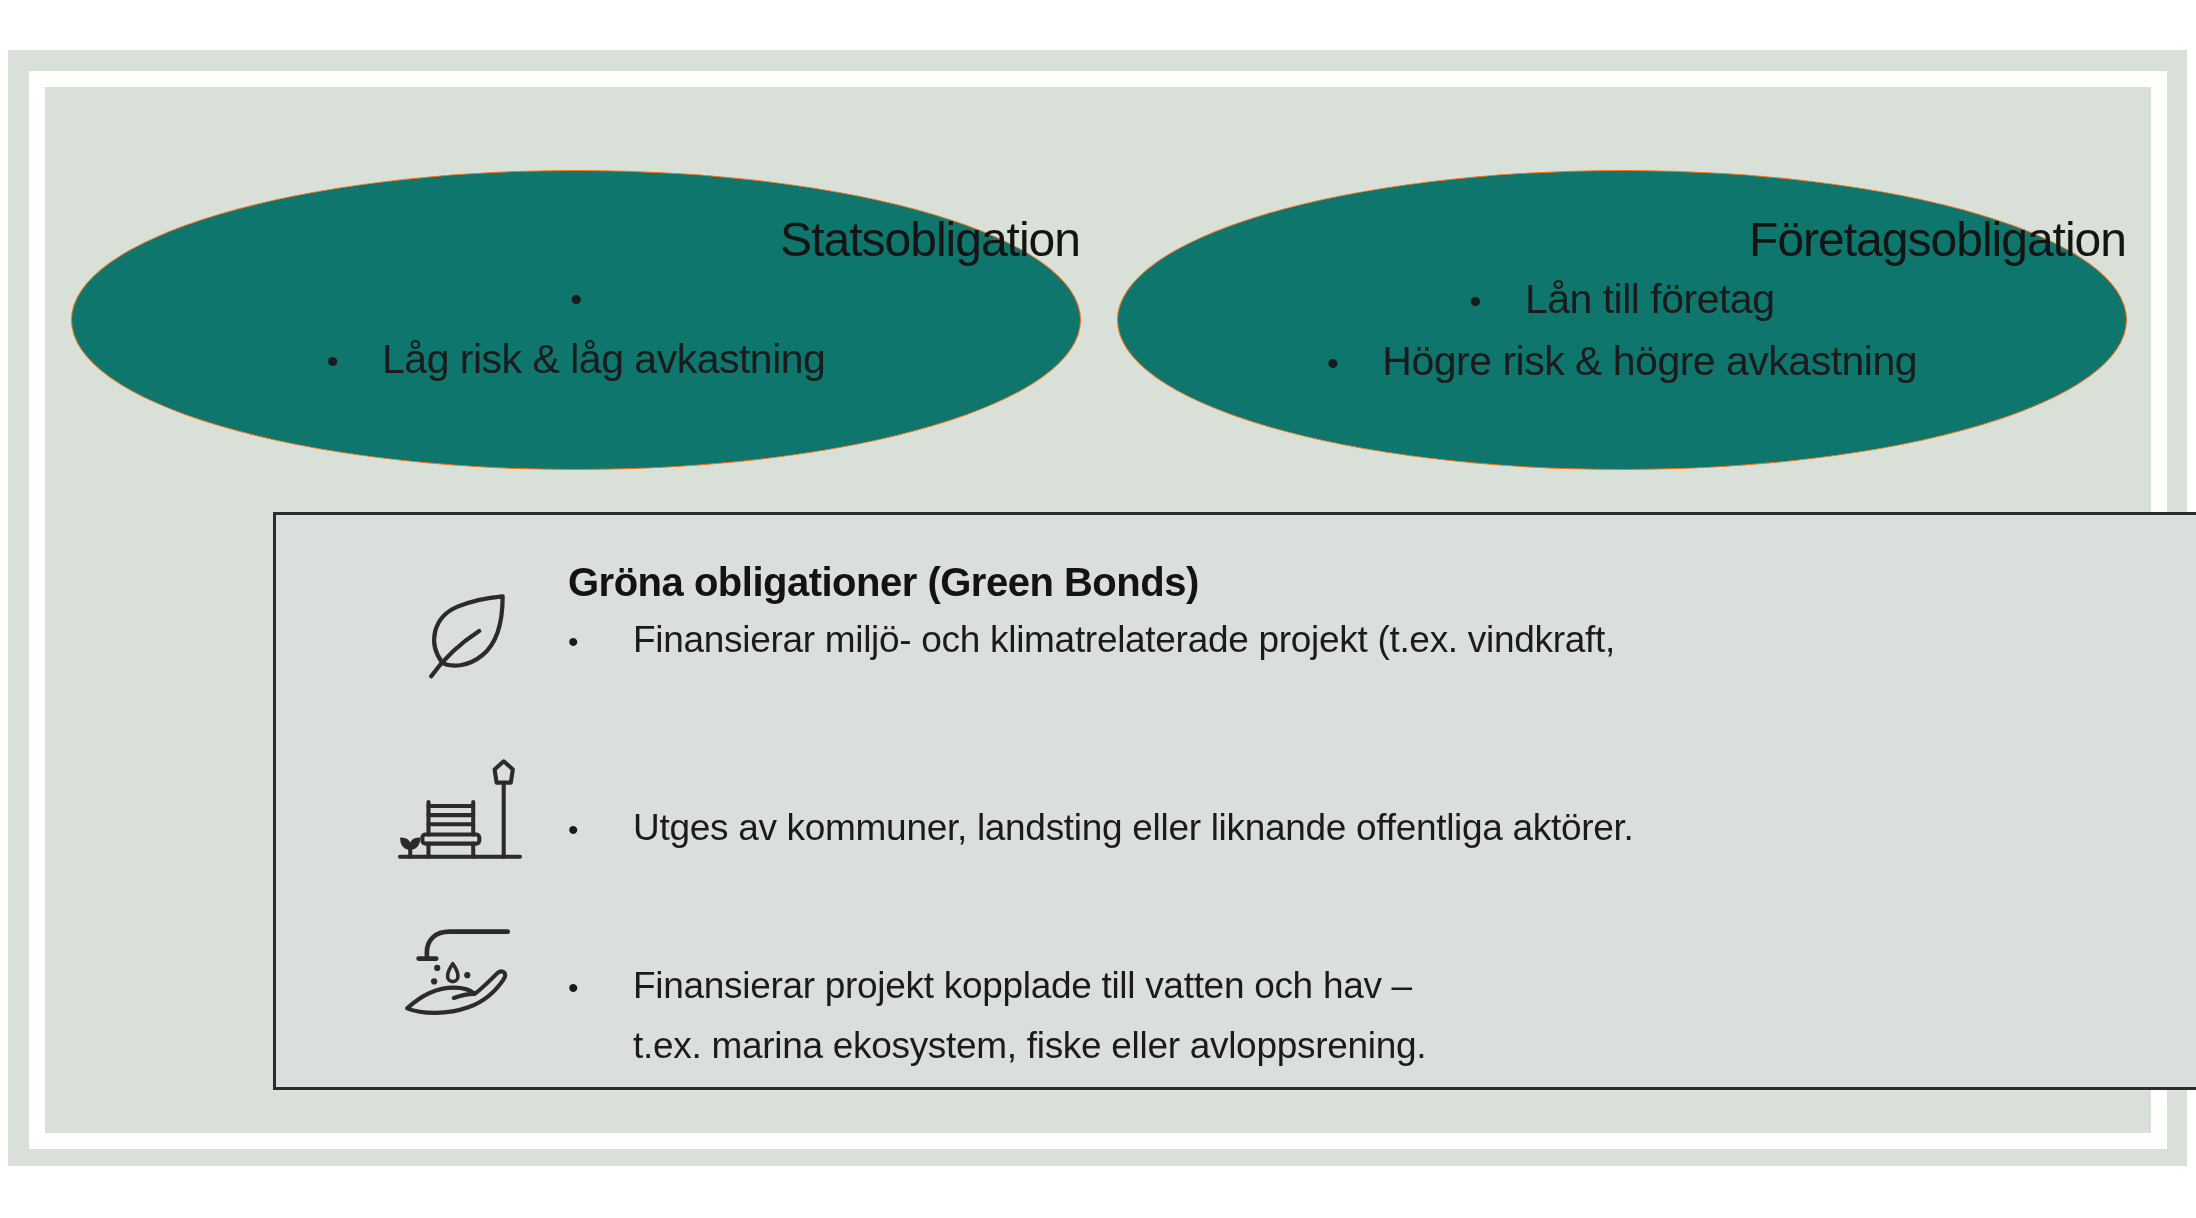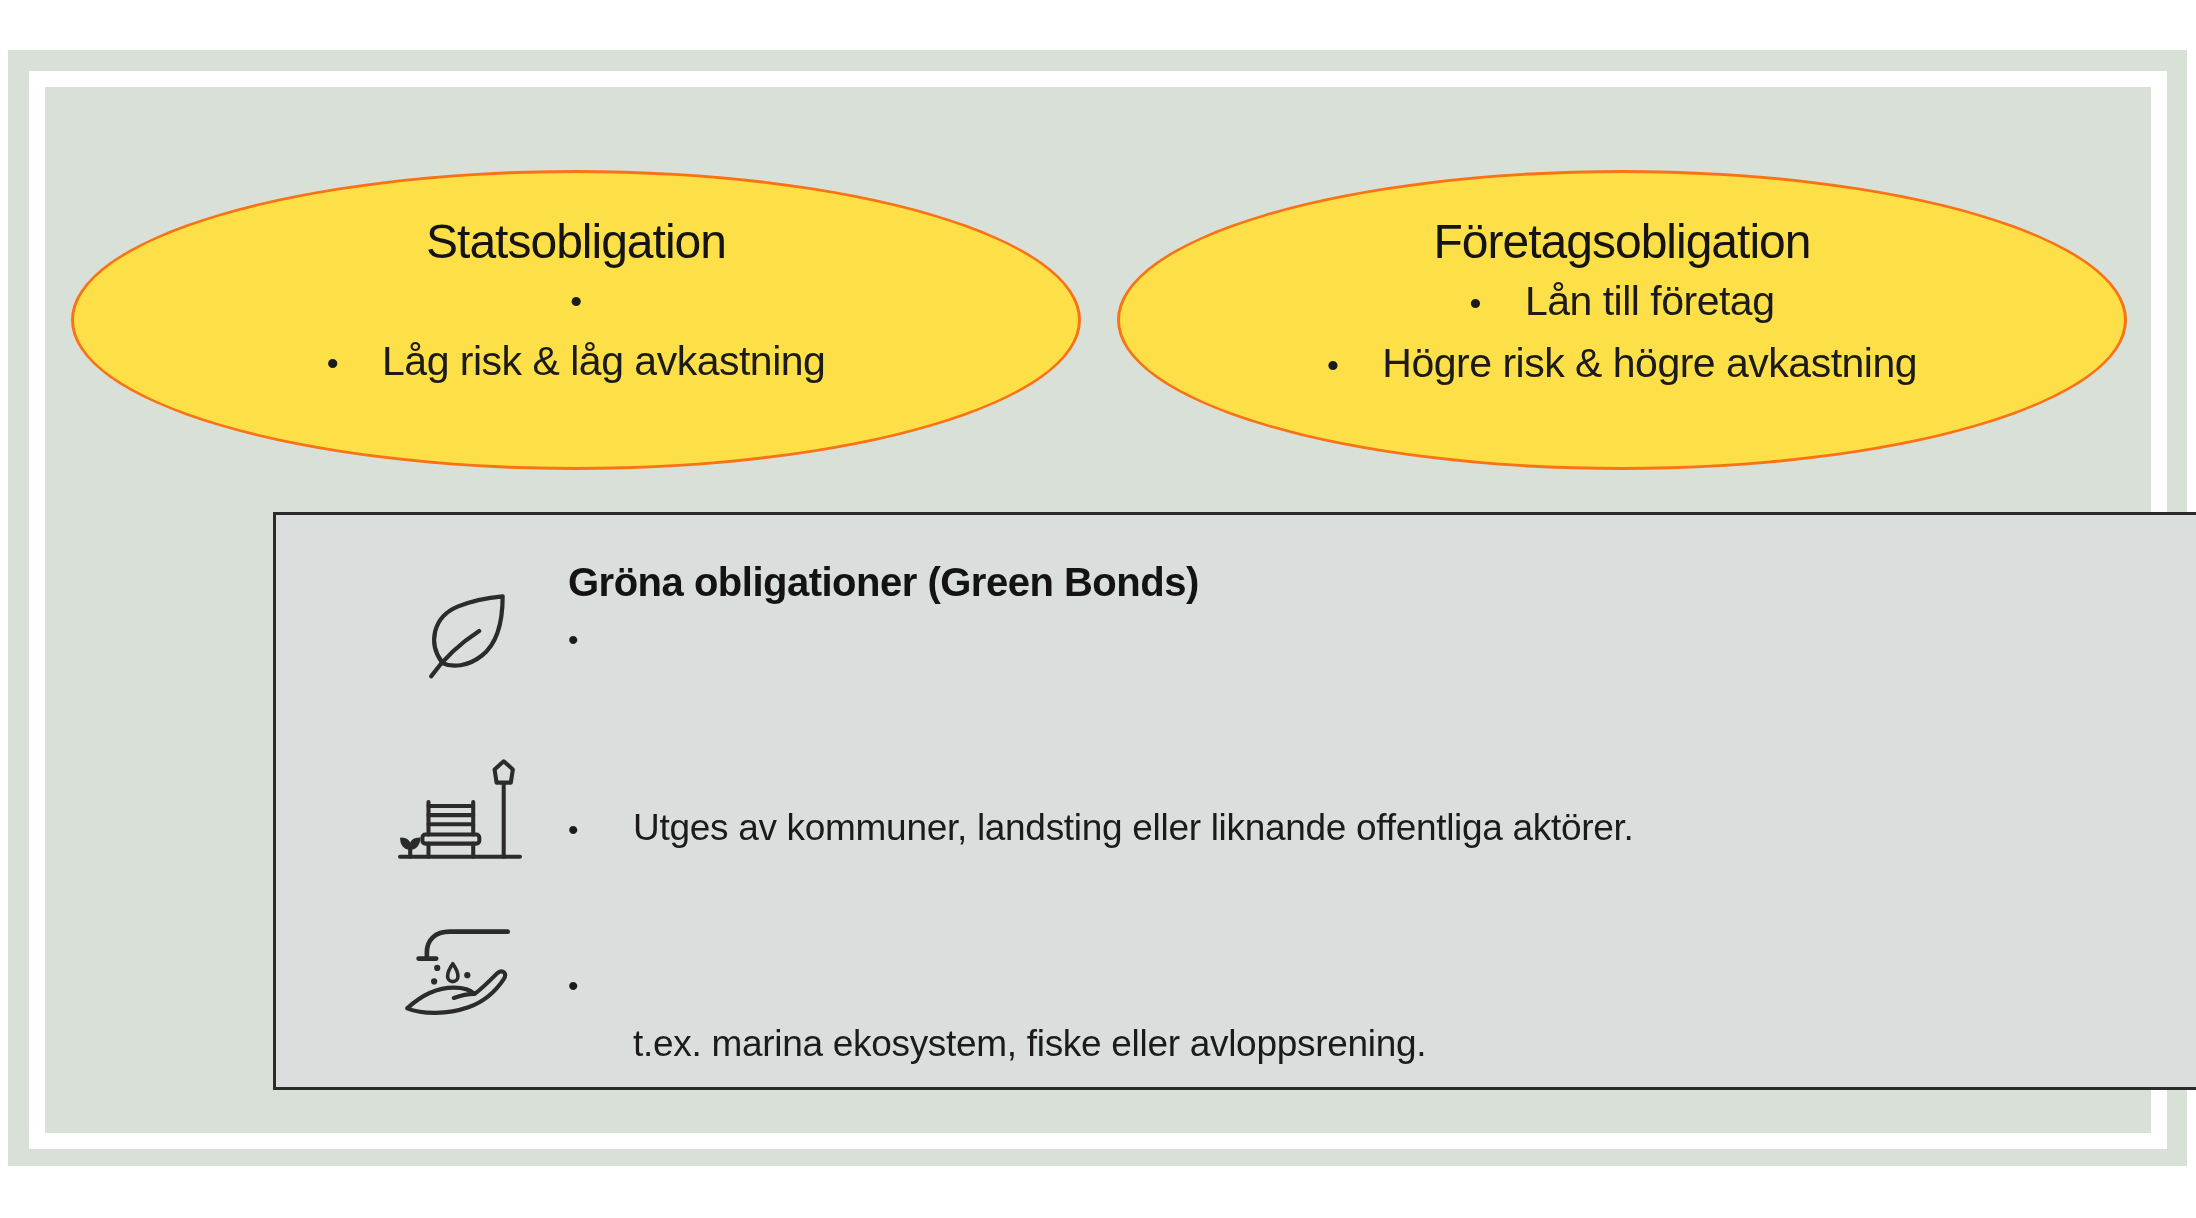--- a/index.html
+++ b/index.html
@@ -15,24 +15,24 @@
     background:#d8e0d7;
   }
   .frame-stroke{
     position:absolute;left:21px;top:21px;right:20px;bottom:17px;
     border:16px solid #ffffff;
   }
   
   .ellipse{
     position:absolute;top:170px;width:1010px;height:300px;
     border-radius:50%;
-    background:#fde047;
-    border:3px solid #f97316;
+    background:#0f766e;
+    border:1px solid #f97316;
     box-sizing:border-box;
-    text-align:center;
+    text-align:right;
   }
   .ellipse.e1{left:71px;}
   .ellipse.e2{left:1117px;}
   .e-title{
     padding-top:40px;
     font-size:48px;line-height:58px;font-weight:400;
     letter-spacing:-1px;color:#141414;
   }
   .e-row{
     display:flex;justify-content:center;align-items:baseline;gap:44px;
@@ -104,20 +104,21 @@
       <path d="M25 83 C9 62 15 34 41 23 C58 16 77 13 89 12 C89 35 85 61 67 75 C52 87 35 88 25 83 Z"></path>
       <path d="M13 97 C28 76 47 60 64 49"></path>
     </svg>
   </div>
   <div class="tblock t1">
     <div class="heading">Gröna obligationer (Green Bonds)</div>
   </div>
   <div class="tblock t1b">
     <div class="b-line">
       <span class="dot">•</span>
+      <span>Finansierar miljö- och klimatrelaterade projekt (t.ex. vindkraft,</span>
     </div>
   </div>
 
   <div class="icon icon-bench">
     <svg viewBox="0 0 122 105" fill="none" stroke="#2b2b2b" stroke-width="4" stroke-linecap="round" stroke-linejoin="round">
       <path d="M2 102 H120"></path>
       <path d="M104 31 V102"></path>
       <path d="M97 29 L95 16 L104 8 L113 16 L111 29 Z"></path>
       <path d="M30 48 V80 M74 48 V80"></path>
       <path d="M30 52 H74 M30 61 H74 M30 70 H74"></path>
@@ -142,20 +143,21 @@
       <circle cx="34" cy="45" r="3" fill="#2b2b2b" stroke="none"></circle>
       <circle cx="31" cy="58" r="3" fill="#2b2b2b" stroke="none"></circle>
       <circle cx="63" cy="52" r="3" fill="#2b2b2b" stroke="none"></circle>
       <path d="M5 84 C18 72 34 64 50 64 C60 64 66 66 70 70 C76 66 86 56 92 50 C97 46 102 50 98 56 C90 68 78 78 64 83 C44 90 20 90 5 84 Z" stroke-width="4"></path>
       <path d="M50 74 C58 71 66 70 70 70" stroke-width="4"></path>
     </svg>
   </div>
   <div class="tblock t3b">
     <div class="b-line">
       <span class="dot">•</span>
+      <span>Finansierar projekt kopplade till vatten och hav –</span>
     </div>
     <div class="b-line">
       <span class="dot"></span>
       <span>t.ex. marina ekosystem, fiske eller avloppsrening.</span>
     </div>
   </div>
 
 </div>
 
 </body></html>

